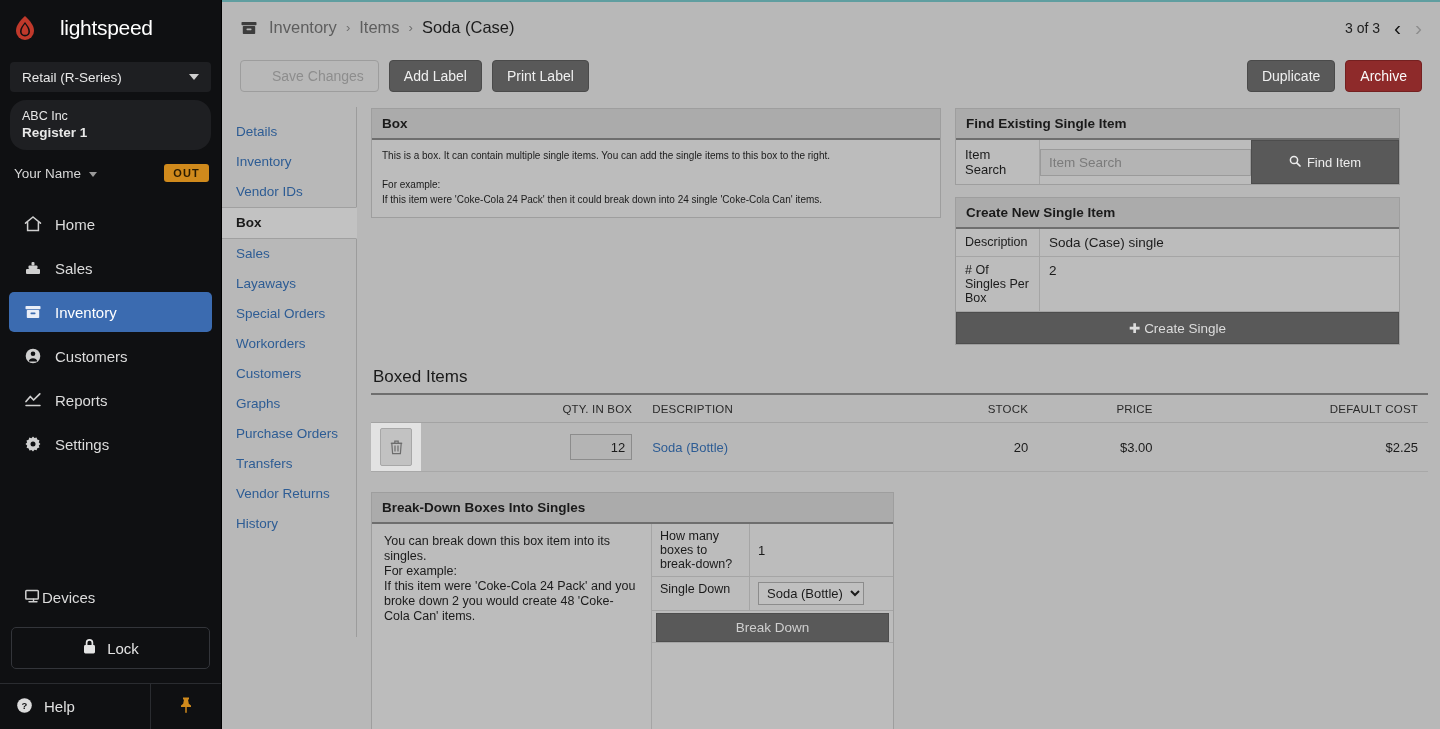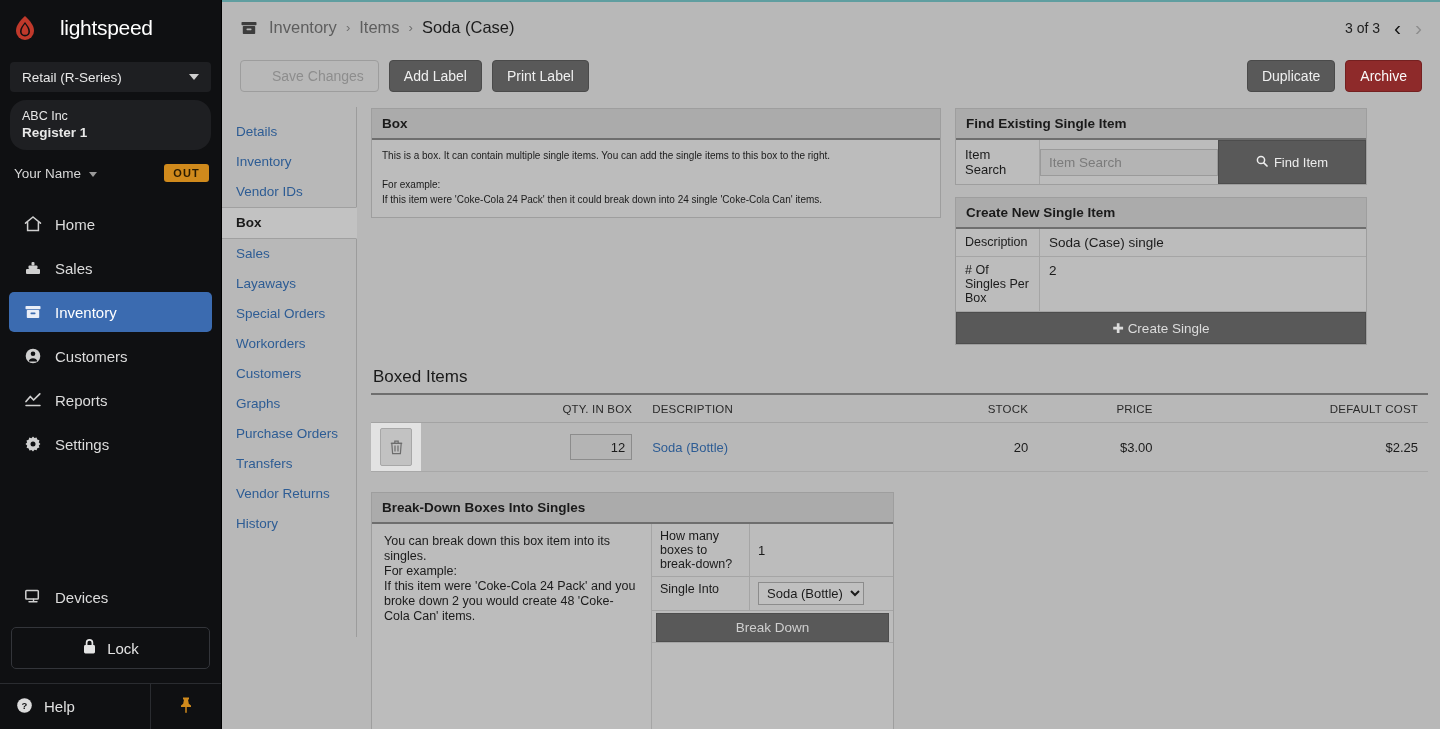--- a/index.html
+++ b/index.html
@@ -47,21 +47,21 @@
   .nav-item {
     display: flex; align-items: center; gap: 13px; height: 40px;
     padding: 0 14px; margin: 2px 9px; border-radius: 5px;
     color: #dcdcdc; font-size: 15px; cursor: pointer; text-align: right;
   }
   .nav-item.active { background: #3b6bb0; color: #ffffff; }
   .nav-ico { width: 19px; height: 19px; flex: none; display: flex; align-items: center; justify-content: center; }
   .nav-ico svg { display: block; }
 
   .spacer { flex: 1 1 auto; }
-  .devices-row { display: flex; align-items: center; gap: 13px; padding: 0 14px 0 23px; height: 36px; color: #dcdcdc; font-size: 15px; }
+  .devices-row { display: flex; align-items: center; gap: 0; padding: 0 14px 0 23px; height: 36px; color: #dcdcdc; font-size: 15px; }
   .lock-btn {
     margin: 12px 11px 0 11px; height: 42px; border: 1px solid #33353a; border-radius: 5px;
     display: flex; align-items: center; justify-content: center; gap: 10px;
     color: #e4e4e4; font-size: 15px; cursor: pointer;
   }
   .bottom-bar { margin-top: 14px; display: flex; height: 46px; border-top: 1px solid #2a2c30; }
   .help-cell { flex: 1 1 auto; display: flex; align-items: center; gap: 11px; padding-left: 16px; color: #e0e0e0; font-size: 15px; border-right: 1px solid #2a2c30; }
   .pin-cell { width: 70px; display: flex; align-items: center; justify-content: center; }
 
   
@@ -100,21 +100,21 @@
   .subnav-item.active {
     background: #c2c2c2; color: #1a1a1a; font-weight: bold;
     border-top: 1px solid #a0a0a0; border-bottom: 1px solid #a0a0a0;
     border-right: 1px solid #c2c2c2; margin-right: -1px;
   }
 
   .content { flex: 1 1 auto; padding: 9px 12px 0 14px; min-width: 0; }
 
   .cols { display: flex; gap: 14px; align-items: flex-start; }
   .col-left { width: 570px; flex: none; }
-  .col-right { width: 412px; flex: none; }
+  .col-right { width: 445px; flex: none; }
 
   .panel { border: 1px solid #9e9e9e; background: #bcbcbc; }
   .panel-hd {
     background: #ababab; border-bottom: 2px solid #6e6e6e;
     padding: 7px 10px; font-size: 13.5px; font-weight: bold; color: #1a1a1a;
   }
   .panel-bd { padding: 8px 10px 10px 10px; font-size: 10px; color: #1b1b1b; line-height: 15px; }
   .panel-bd p { margin: 0; }
   .panel-bd .gap { height: 14px; }
 
@@ -476,21 +476,21 @@
               <div class="gap"></div>
               <p>For example:</p>
               <p>If this item were 'Coke-Cola 24 Pack' and you broke down 2 you would create 48 'Coke-Cola Can' items.</p>
             </div>
             <div class="bd-right">
               <div class="bd-row">
                 <div class="bd-k">How many boxes to break-down?</div>
                 <div class="bd-v">1</div>
               </div>
               <div class="bd-row">
-                <div class="bd-k">Single Into</div>
+                <div class="bd-k">Single Down</div>
                 <div class="bd-v">
                   <select class="sel">
                     <option>Soda (Bottle)</option>
                   </select>
                 </div>
               </div>
               <div class="bd-btn">Break Down</div>
               <div class="bottom-fill"></div>
             </div>
           </div>

